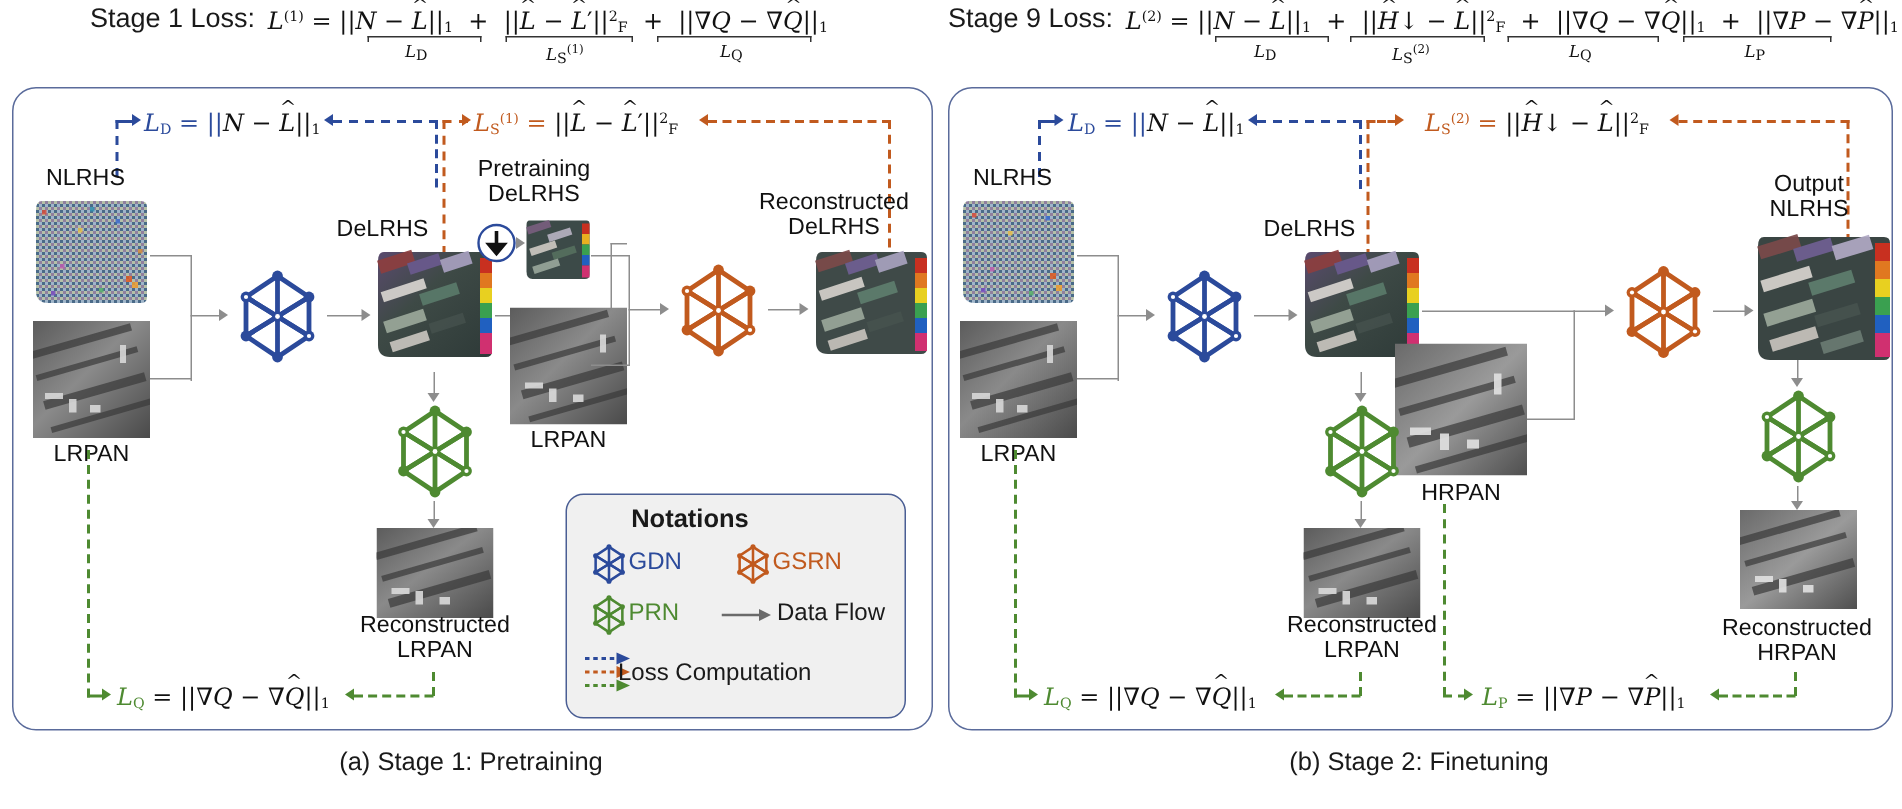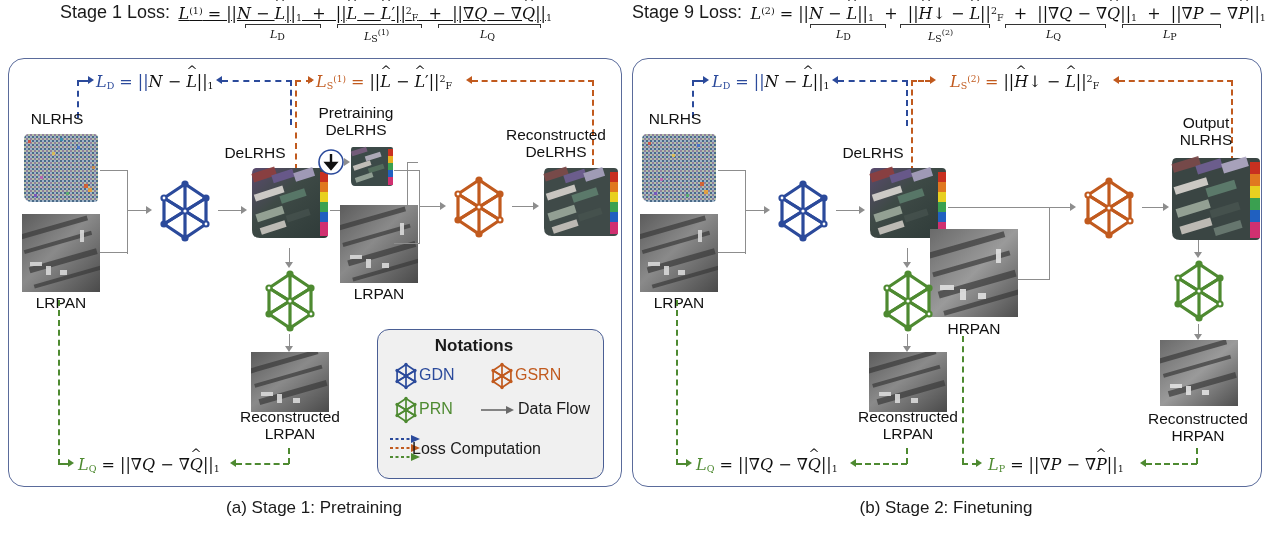--- a/index.html
+++ b/index.html
@@ -55,21 +55,21 @@
   .legend{position:absolute;border:1.5px solid #4a5e94;border-radius:12px;background:#f0f0f0;}
   .legend-title{position:absolute;font-size:17px;font-weight:bold;text-align:center;width:100%;}
   .leg-txt{position:absolute;font-size:16px;}
   svg{display:block;}
 </style>
 </head>
 <body>
 
 <div class="abs" style="left:60px;top:2px;">
   <span style="font-size:18px;font-family:'Liberation Sans',sans-serif;">Stage 1 Loss:</span>
-  <span class="eq" style="position:relative;left:4px;top:1px;font-size:16px;text-decoration:underline;">
+  <span class="eq" style="position:relative;left:4px;top:1px;font-size:16px;">
     <span class="cal">L</span><span class="sup">(1)</span> = ||<i>N</i> − <span class="hat"><i>L</i></span>||<span class="sub">1</span>
     &nbsp;+&nbsp; ||<span class="hat"><i>L</i></span> − <span class="hat"><i>L</i></span>′||<span class="sup">2</span><span class="sub">F</span>
     &nbsp;+&nbsp; ||∇<i>Q</i> − ∇<span class="hat"><i>Q</i></span>||<span class="sub">1</span>
   </span>
 </div>
 
 <div class="brace" style="left:245px;top:24px;width:76px;"></div>
 <div class="bracetick" style="left:245px;top:24px;"></div>
 <div class="bracetick" style="left:320px;top:24px;"></div>
 <div class="eq" style="left:270px;top:28px;font-size:11px;"><span class="cal">L</span><span class="sub">D</span></div>
@@ -424,21 +424,21 @@
 <div class="dh dgh" style="left:58px;top:463px;width:12px;"></div>
 <div class="aB aGr" style="left:68px;top:459px;"></div>
 <div class="dv dg" style="left:288px;top:448px;height:16px;"></div>
 <div class="dh dgh" style="left:236px;top:463px;width:53px;"></div>
 <div class="aB aGl" style="left:230px;top:459px;"></div>
 <div class="eq green" style="left:78px;top:455px;font-size:16px;">
   <span class="cal">L</span><span class="sub">Q</span> <span style="color:#111">= ||∇<i>Q</i> − ∇<span class="hat"><i>Q</i></span>||<span class="sub">1</span></span>
 </div>
 
 <div class="legend" style="left:377px;top:329px;width:225px;height:148px;"></div>
-<div class="legend-title" style="left:381px;top:336px;width:186px;">Notations</div>
+<div class="legend-title" style="left:367px;top:336px;width:186px;">Notations</div>
 <div class="abs" style="left:392px;top:362px;">
   <svg width="28" height="28" viewBox="0 0 66 66">
       <g stroke="#2b4a9b" stroke-width="4" fill="none">
         <path d="M33,6 L12,20 L12,46 L33,60 L54,46 L54,20 Z"></path>
         <path d="M33,6 L33,60 M12,20 L54,46 M54,20 L12,46"></path>
         <path d="M12,20 L33,33 L54,20 M12,46 L33,33 L54,46"></path>
       </g>
       <g fill="#2b4a9b">
         <circle cx="33" cy="6" r="4"></circle>
         <circle cx="12" cy="20" r="4"></circle>

